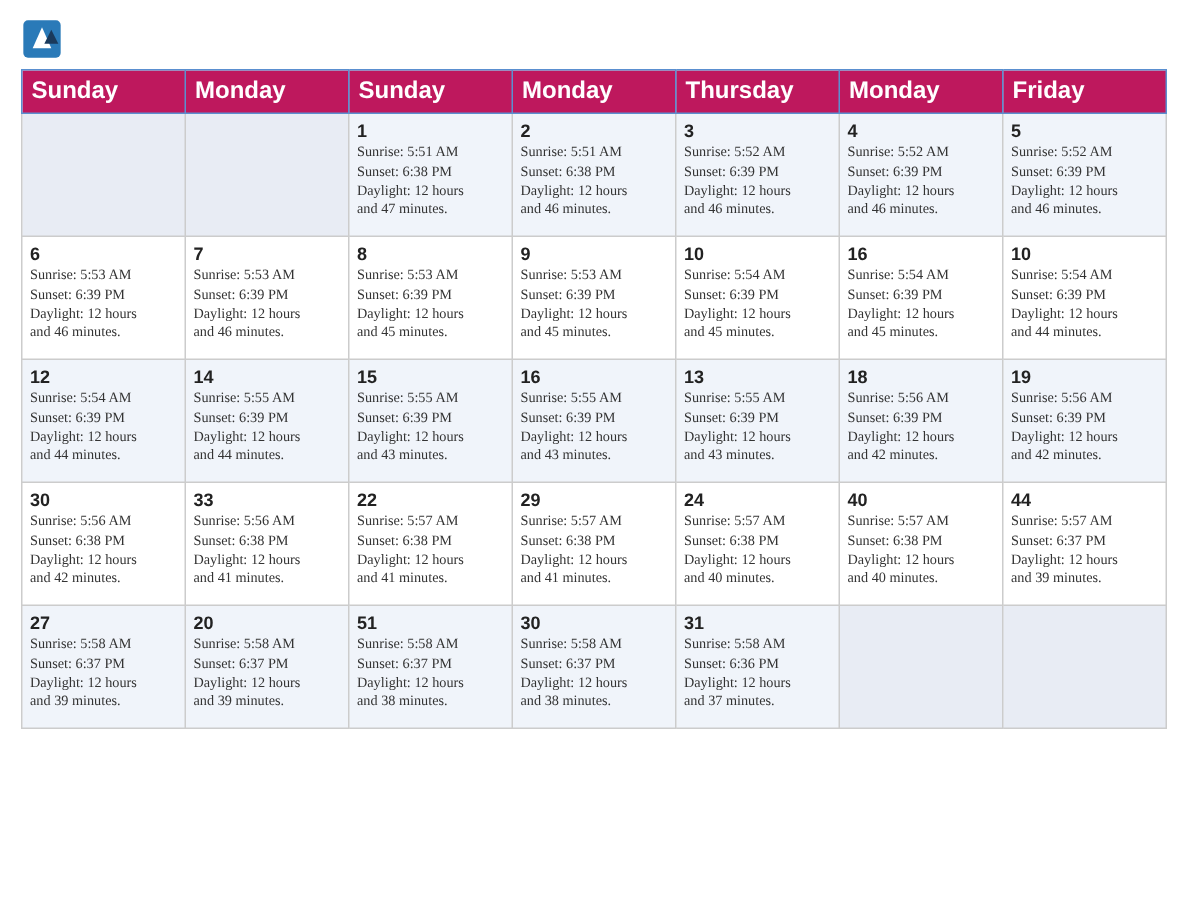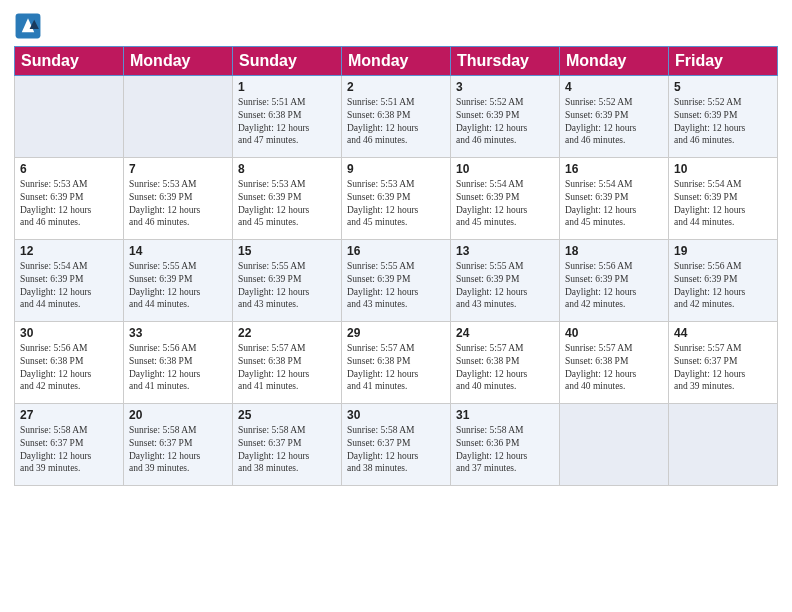--- a/index.html
+++ b/index.html
@@ -246,21 +246,21 @@
         <tr class="row-shaded">
           <td>
             <span class="day-number">27</span>
             <div class="day-info">Sunrise: 5:58 AM<br>Sunset: 6:37 PM<br>Daylight: 12 hours<br>and 39 minutes.</div>
           </td>
           <td>
             <span class="day-number">20</span>
             <div class="day-info">Sunrise: 5:58 AM<br>Sunset: 6:37 PM<br>Daylight: 12 hours<br>and 39 minutes.</div>
           </td>
           <td>
-            <span class="day-number">25</span>
+            <span class="day-number">51</span>
             <div class="day-info">Sunrise: 5:58 AM<br>Sunset: 6:37 PM<br>Daylight: 12 hours<br>and 38 minutes.</div>
           </td>
           <td>
             <span class="day-number">30</span>
             <div class="day-info">Sunrise: 5:58 AM<br>Sunset: 6:37 PM<br>Daylight: 12 hours<br>and 38 minutes.</div>
           </td>
           <td>
             <span class="day-number">31</span>
             <div class="day-info">Sunrise: 5:58 AM<br>Sunset: 6:36 PM<br>Daylight: 12 hours<br>and 37 minutes.</div>
           </td>

